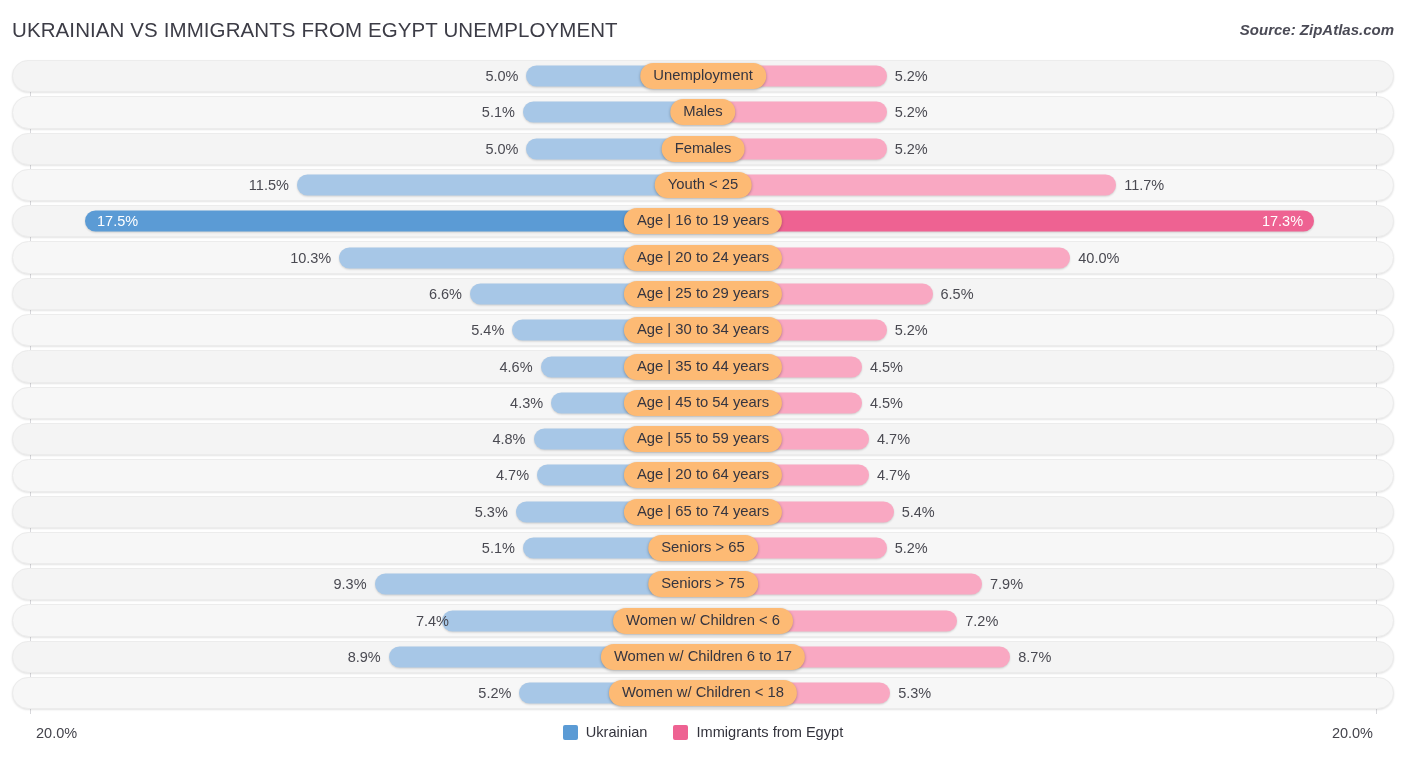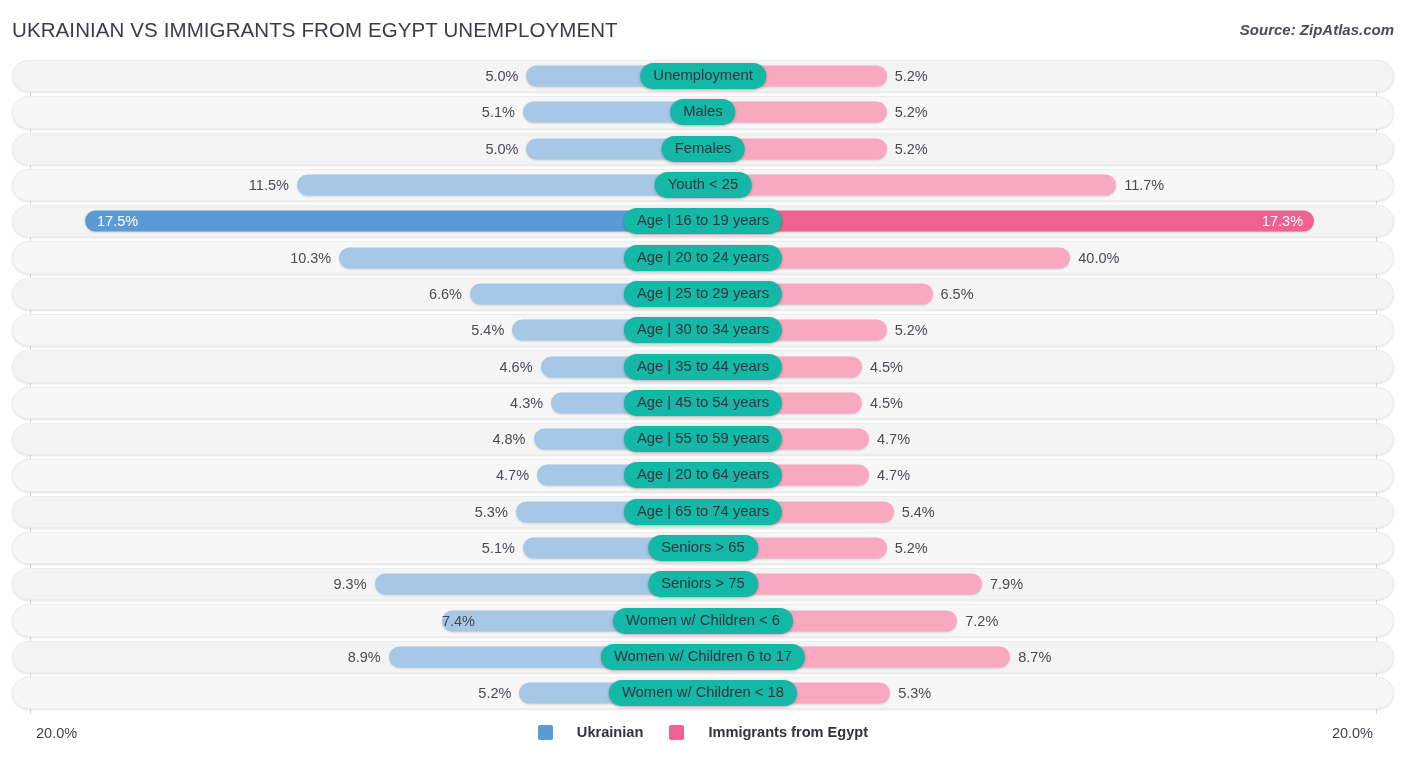--- a/index.html
+++ b/index.html
@@ -108,21 +108,21 @@
     color: #ffffff;
     font-size: 14.5px;
   }
 
   
   .pill {
     position: absolute;
     left: 50%;
     top: 50%;
     transform: translate(-50%, -50%);
-    background: #14b8a6;
+    background: #fdba74;
     border-radius: 14px;
     padding: 4px 13px 5px 13px;
     font-size: 14.8px;
     color: #353540;
     white-space: nowrap;
     box-shadow: 0 1px 3px rgba(0,0,0,0.30);
     z-index: 5;
     line-height: 17px;
   }
 
@@ -146,22 +146,21 @@
     left: 0; right: 0;
     top: 6px;
     display: flex;
     justify-content: center;
     align-items: center;
     gap: 26px;
   }
   .legend-item {
     display: flex;
     align-items: center;
-    gap: 24px;
-    font-weight: bold;
+    gap: 8px;
   }
   .swatch {
     width: 15px; height: 15px;
     border-radius: 2px;
     display: inline-block;
   }
   .legend-label {
     font-size: 14.6px;
     color: #33333c;
     white-space: nowrap;
@@ -298,21 +297,21 @@
           <div class="bar bar-left" style="width: 328.423px; background: rgb(167, 199, 231);"></div>
           <div class="bar bar-right" style="width: 278.983px; background: rgb(249, 168, 194);"></div>
           <div class="val val-left" style="right: 1039.42px;">9.3%</div>
           <div class="val val-right" style="left: 989.983px;">7.9%</div>
           <div class="pill">Seniors &gt; 75</div>
         </div>
         <div class="row alt">
           <div class="track"></div>
           <div class="bar bar-left" style="width: 261.326px; background: rgb(167, 199, 231);"></div>
           <div class="bar bar-right" style="width: 254.263px; background: rgb(249, 168, 194);"></div>
-          <div class="val val-left" style="right: 931px;">7.4%</div>
+          <div class="val val-left" style="right: 957px;">7.4%</div>
           <div class="val val-right" style="left: 965.263px;">7.2%</div>
           <div class="pill">Women w/ Children &lt; 6</div>
         </div>
         <div class="row">
           <div class="track"></div>
           <div class="bar bar-left" style="width: 314.297px; background: rgb(167, 199, 231);"></div>
           <div class="bar bar-right" style="width: 307.234px; background: rgb(249, 168, 194);"></div>
           <div class="val val-left" style="right: 1025.3px;">8.9%</div>
           <div class="val val-right" style="left: 1018.23px;">8.7%</div>
           <div class="pill">Women w/ Children 6 to 17</div>

